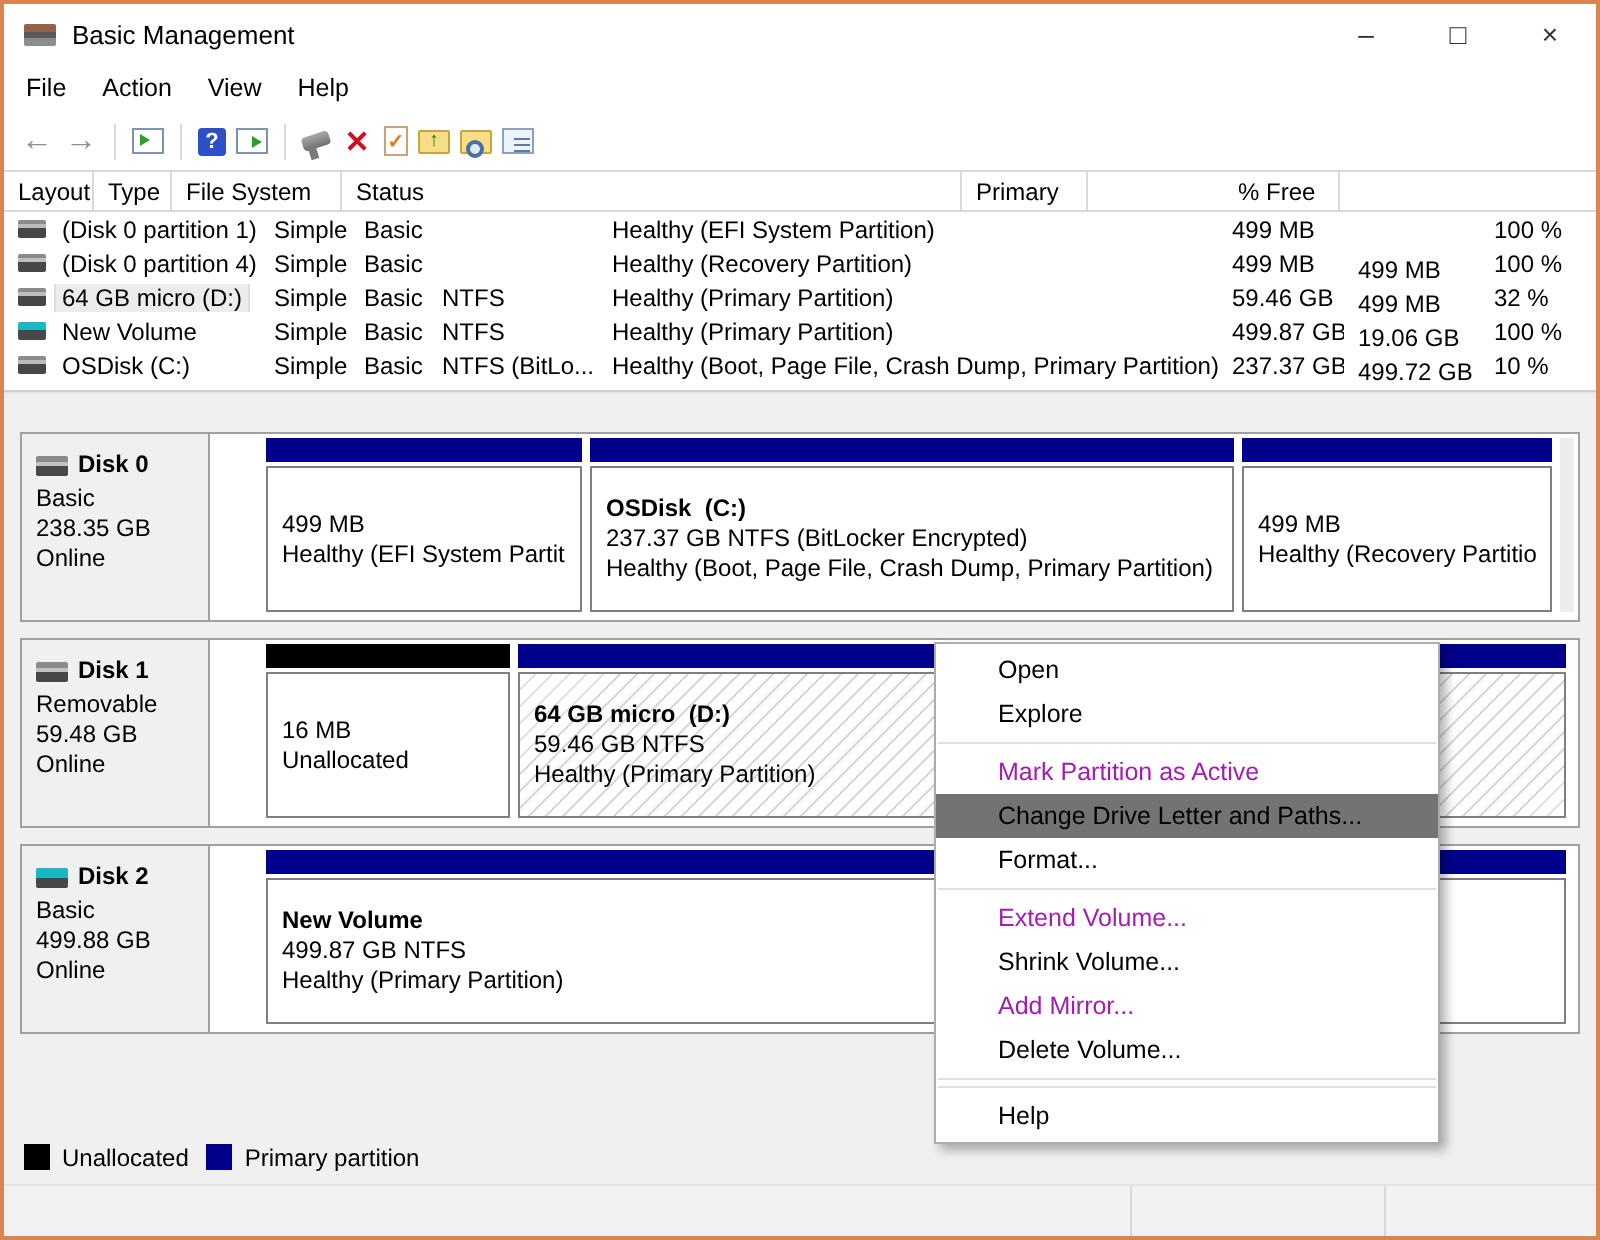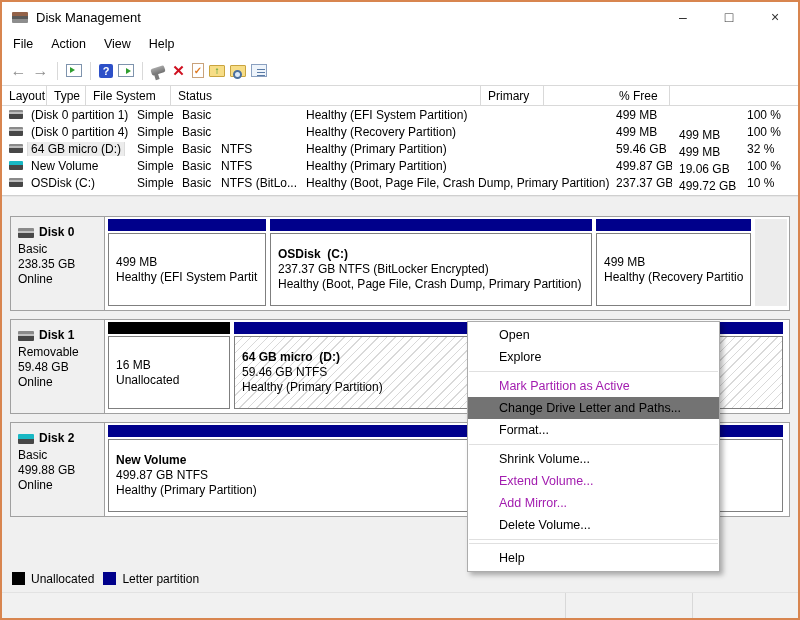--- a/index.html
+++ b/index.html
@@ -57,21 +57,21 @@
   .c5{width:63px;}.c6{width:68px;margin-top:40px;}.c7{width:58px;}
   .vol-icon{width:14px;height:9px;margin-right:5px;flex:0 0 auto;border-radius:1px;
     background:linear-gradient(#8a8a8a 0 2px,#bdbdbd 2px 4px,#474747 4px 100%);}
   .vol-icon.teal{background:linear-gradient(#19b8c4 0 4px,#474747 4px 100%);}
   .vol-label{padding:0 3px;white-space:nowrap;overflow:hidden;}
   .vol-label.selected{background:#ececec;outline:1px solid #dcdcdc;}
   
   .splitter{height:14px;flex:0 0 auto;background:#f0f0f0;border-top:1px solid #e6e6e6;}
   
   .disk-area{flex:1 1 auto;background:#f0f0f0;padding:5px 8px 0 8px;overflow:hidden;}
-  .disk-row{height:95px;margin-bottom:8px;border:1px solid #a0a0a0;background:#fff;display:flex;box-sizing:border-box;}
+  .disk-row{height:95px;margin-bottom:8px;border:1px solid #a0a0a0;background:#fff;display:flex;box-sizing:border-box;gap:25px;}
   .disk-label{width:94px;flex:0 0 auto;background:#f0f0f0;border-right:1px solid #a0a0a0;
     padding:8px 4px 0 7px;box-sizing:border-box;font-size:12px;line-height:15px;}
   .disk-name{font-weight:bold;display:flex;align-items:center;gap:5px;margin-bottom:2px;}
   .disk-icon{width:16px;height:10px;flex:0 0 auto;border-radius:1px;
     background:linear-gradient(#8a8a8a 0 3px,#c2c2c2 3px 5px,#474747 5px 100%);}
   .disk-icon.teal{background:linear-gradient(#19b8c4 0 5px,#474747 5px 100%);}
   .parts{flex:1;display:flex;padding:2px 2px 4px 3px;box-sizing:border-box;min-width:0;}
   .part{display:flex;flex-direction:column;margin-right:4px;box-sizing:border-box;min-width:0;}
   .part.fill{flex:1 1 auto;}
   .band{height:12px;flex:0 0 auto;}
@@ -99,21 +99,21 @@
   .cm-item{height:22px;display:flex;align-items:center;padding-left:31px;white-space:nowrap;}
   .cm-item.disabled{color:#a21caf;}
   .cm-item.highlighted{background:#737373;}
   .cm-sep{height:1px;background:#e0e0e0;margin:3px 1px;}
 </style>
 </head>
 <body>
 
 <div class="titlebar">
   <span class="app-icon"></span>
-  <span class="title">Disk Management</span>
+  <span class="title">Basic Management</span>
   <span class="win-controls">
       <span class="win-btn">–</span>
       <span class="win-btn">□</span>
       <span class="win-btn">×</span>
     </span>
 </div>
 
 <div class="menubar">
     <span class="menu-item">File</span>
     <span class="menu-item">Action</span>
@@ -307,38 +307,38 @@
     </div>
   </div>
 
 <div class="legend">
     <span class="legend-item">
       <span class="legend-swatch" style="background: rgb(0, 0, 0);"></span>
       <span>Unallocated</span>
     </span>
     <span class="legend-item">
       <span class="legend-swatch" style="background: rgb(0, 0, 139);"></span>
-      <span>Letter partition</span>
+      <span>Primary partition</span>
     </span>
   </div>
 
 <div class="statusbar">
   <div class="sb-seg s1"></div>
   <div class="sb-seg s2"></div>
   <div class="sb-seg s3"></div>
 </div>
 
 <div class="context-menu">
     <div class="cm-item">Open</div>
     <div class="cm-item">Explore</div>
     <div class="cm-sep"></div>
     <div class="cm-item disabled">Mark Partition as Active</div>
     <div class="cm-item highlighted">Change Drive Letter and Paths...</div>
     <div class="cm-item">Format...</div>
     <div class="cm-sep"></div>
+    <div class="cm-item disabled">Extend Volume...</div>
     <div class="cm-item">Shrink Volume...</div>
-    <div class="cm-item disabled">Extend Volume...</div>
     <div class="cm-item disabled">Add Mirror...</div>
     <div class="cm-item">Delete Volume...</div>
     <div class="cm-sep"></div>
     <div class="cm-sep"></div>
     <div class="cm-item">Help</div>
   </div>
 
 </body></html>

